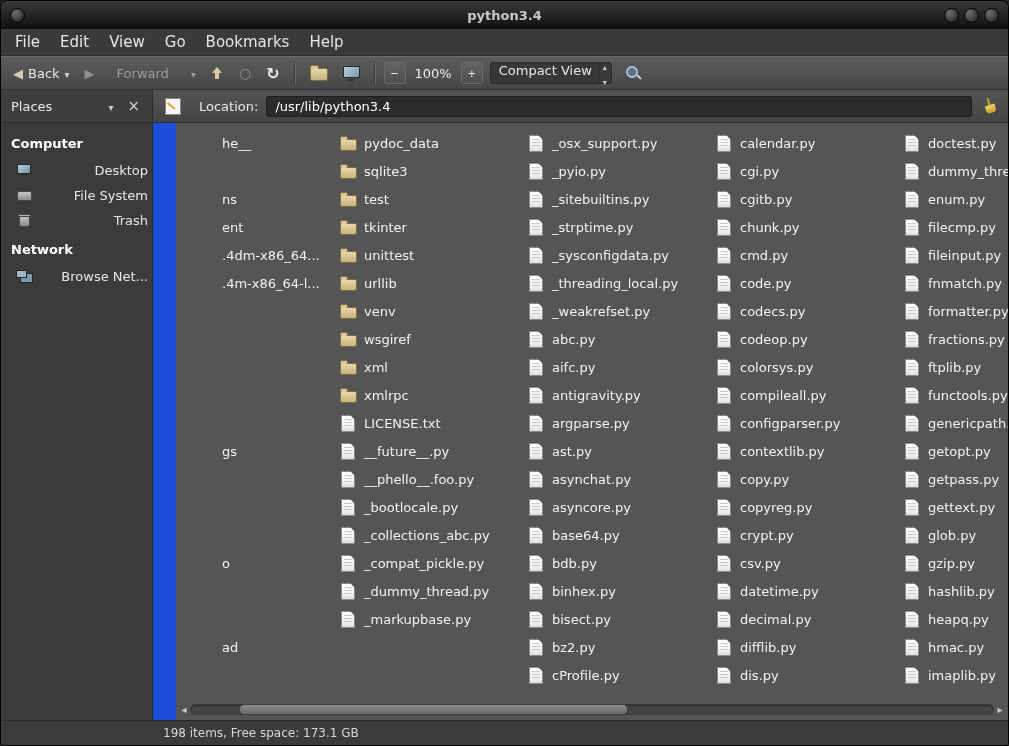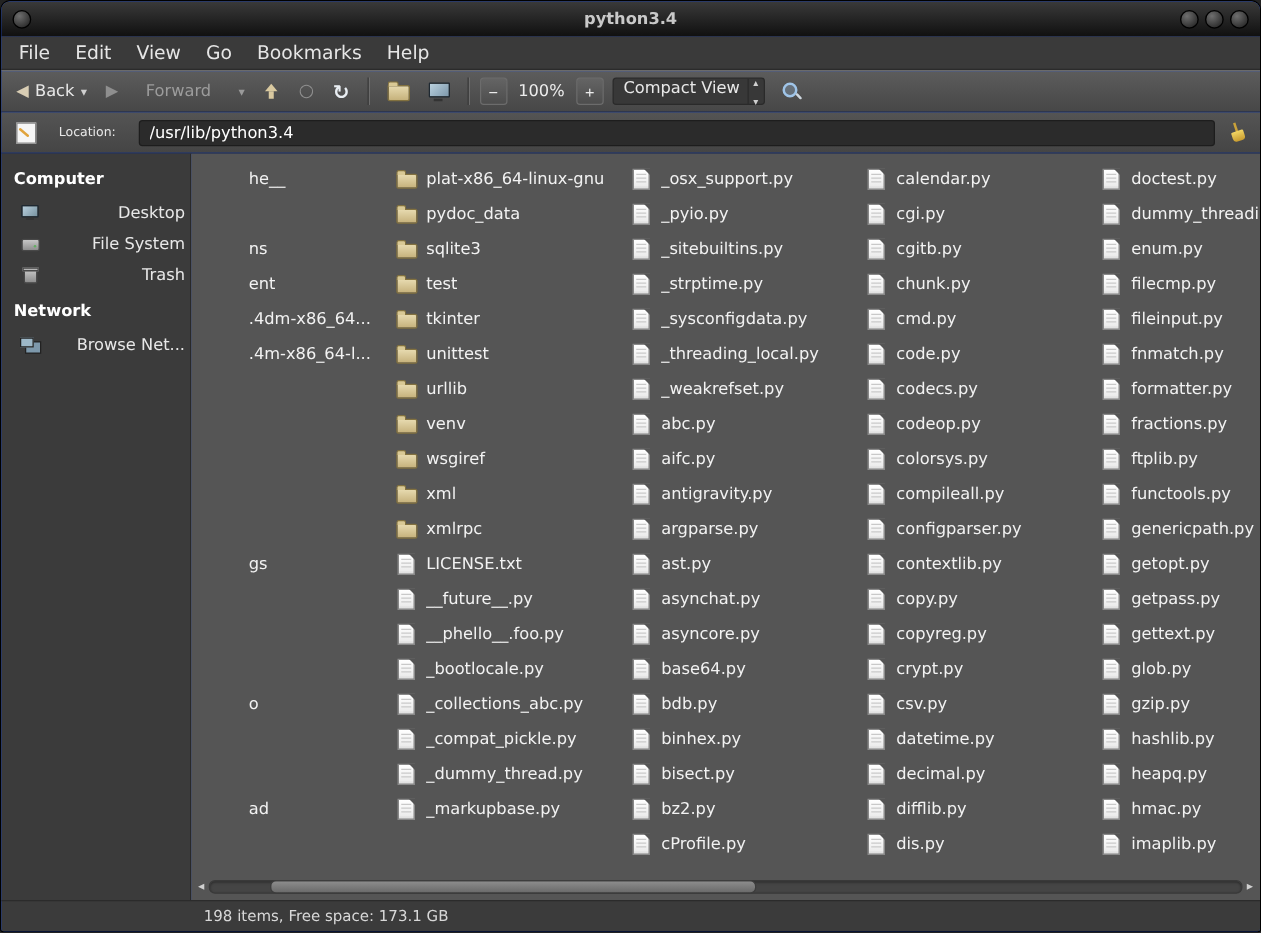--- a/index.html
+++ b/index.html
@@ -44,27 +44,27 @@
   .search::after{content:"";position:absolute;left:11px;top:11px;width:6px;height:2px;background:#cfd8e0;transform:rotate(45deg);border-radius:1px;}
   
   .locrow{height:32px;flex:0 0 32px;background:linear-gradient(#545454,#454545);border-bottom:1px solid #2d2d2d;display:flex;align-items:center;}
   .places-head{flex:0 0 152px;width:152px;height:100%;box-sizing:border-box;background:#3e3e3e;border-right:1px solid #2b2b2b;display:flex;align-items:center;color:#e8e8e8;font-size:13px;padding:0 12px 0 10px;}
   .p-caret{margin-left:auto;}
   .p-caret::before{content:"▾";font-size:10px;color:#cfcfcf;}
   .p-close{margin-left:14px;}
   .p-close::before{content:"×";font-size:15px;color:#cfcfcf;line-height:10px;}
   .pencil{width:14px;height:15px;background:#f5f5f5;border:1px solid #878787;position:relative;display:inline-block;margin:0 6px 0 12px;}
   .pencil::after{content:"";position:absolute;left:2px;top:3px;width:10px;height:2px;background:#e0a33c;transform:rotate(40deg);transform-origin:left top;border-radius:1px;}
-  .loc-label{color:#e8e8e8;font-size:10px;margin:0 18px 0 12px;}
+  .loc-label{color:#e8e8e8;font-size:13px;margin:0 8px 0 12px;}
   .loc-entry{flex:1;height:21px;box-sizing:border-box;background:#2b2b2b;border:1px solid #1d1d1d;border-radius:3px;color:#fff;font-size:13px;padding:0 8px;font-family:inherit;outline:none;}
   .broom{position:relative;width:17px;height:17px;display:inline-block;margin:0 10px 0 9px;transform:rotate(-18deg);}
   .broom::before{content:"";position:absolute;left:8px;top:0;width:2px;height:8px;background:#caa23a;}
   .broom::after{content:"";position:absolute;left:4px;top:7px;width:10px;height:8px;background:linear-gradient(#f2d564,#c89c30);border-radius:1px 1px 3px 3px;}
   
-  .body{flex:1;min-height:0;display:flex;}
+  .body{flex:1;min-height:0;display:flex;gap:23px;}
   .sidebar{flex:0 0 152px;width:152px;background:#3b3b3b;border-right:1px solid #292929;padding-top:4px;box-sizing:border-box;}
   .side-header{color:#ffffff;font-weight:bold;font-size:13px;padding:9px 10px 7px;}
   .side-item{display:flex;align-items:center;gap:9px;color:#e8e8e8;font-size:13px;padding:5px 4px 5px 15px;justify-content:space-between;}
   .sicon{flex:0 0 17px;width:17px;height:15px;position:relative;display:inline-block;}
   .sicon i{display:block;}
   .sicon.monitor i{position:absolute;left:1px;top:1px;width:12px;height:8px;background:linear-gradient(135deg,#b9d0de,#77929f);border:1px solid #1e2831;border-radius:1px;}
   .sicon.monitor i::after{content:"";position:absolute;left:3px;bottom:-3px;width:6px;height:2px;background:#333;}
   .sicon.drive i{position:absolute;left:1px;top:3px;width:13px;height:8px;background:linear-gradient(#c6c6c6,#8f8f8f);border:1px solid #484848;border-radius:2px;}
   .sicon.drive i::after{content:"";position:absolute;right:2px;bottom:2px;width:2px;height:2px;background:#62b062;border-radius:50%;}
   .sicon.trash i{position:absolute;left:3px;top:3px;width:9px;height:9px;background:linear-gradient(#c0c0c0,#8c8c8c);border:1px solid #484848;border-radius:1px 1px 2px 2px;}
@@ -164,20 +164,25 @@
       <span>Compact View</span>
       <span class="spin">
         <span class="spin-up"></span>
         <span class="spin-dn"></span>
       </span>
     </div>
     <span class="search"></span>
   </div>
 
   <div class="locrow">
+    <div class="places-head">
+      <span>Places</span>
+      <span class="p-caret"></span>
+      <span class="p-close"></span>
+    </div>
     <span class="pencil"></span>
     <span class="loc-label">Location:</span>
     <input class="loc-entry" type="text" value="/usr/lib/python3.4" style="">
     <span class="broom"></span>
   </div>
 
   <div class="body">
 
     <div class="sidebar">
 
@@ -324,26 +329,20 @@
 
               <div class="frow">
 
                 <span class="fname"></span>
               </div>
             </div>
 
           <div class="col">
 
 
-              <div class="frow">
-                <span class="ficon folder">
-                <i></i>
-              </span>
-                <span class="fname">plat-x86_64-linux-gnu</span>
-              </div>
 
               <div class="frow">
                 <span class="ficon folder">
                 <i></i>
               </span>
                 <span class="fname">pydoc_data</span>
               </div>
 
               <div class="frow">
                 <span class="ficon folder">

